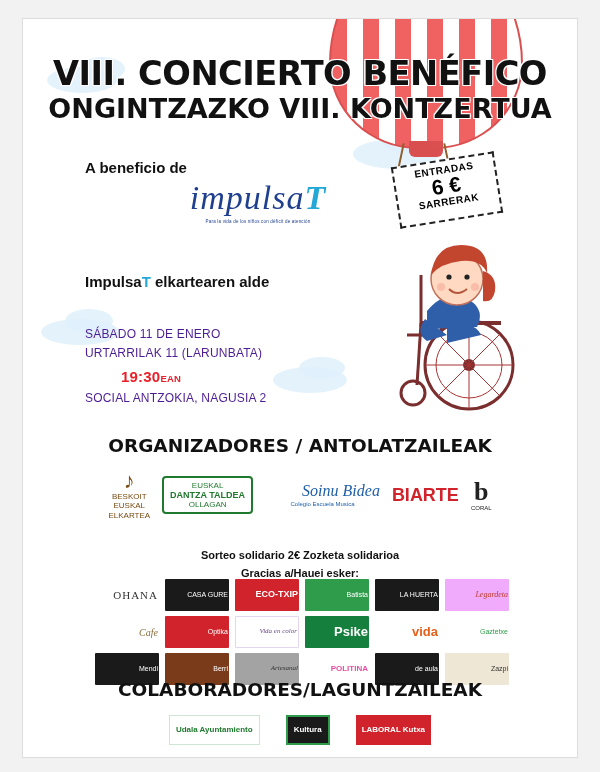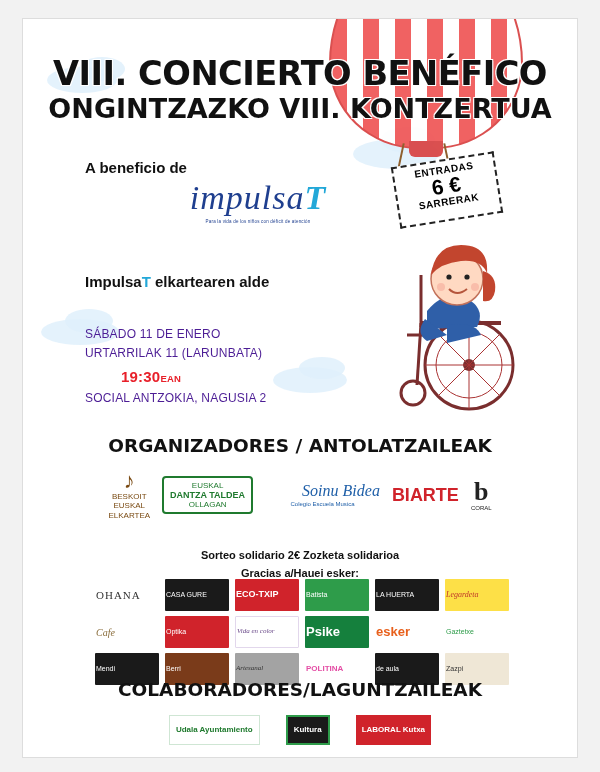--- a/index.html
+++ b/index.html
@@ -270,21 +270,21 @@
     width: 414px;
     display: grid;
     grid-template-columns: repeat(6, 1fr);
     grid-auto-rows: 32px;
     gap: 5px 6px;
     z-index: 6;
   }
   .sp {
     display: flex;
     align-items: center;
-    justify-content: flex-start;
+    justify-content: flex-end;
     font-size: 7px;
     text-align: center;
     line-height: 1.1;
     border-radius: 1px;
     overflow: hidden;
     padding: 1px;
     box-sizing: border-box;
   }
 
   #collab-row {
@@ -423,38 +423,38 @@
         </div>
       <div class="sp" style="color:#ffffff;background:#d0232b;font-weight:bold;font-size:9px;">
           <span>ECO-TXIP</span>
         </div>
       <div class="sp" style="color:#ffffff;background:#2e9c4a;">
           <span>Batista</span>
         </div>
       <div class="sp" style="color:#ffffff;background:#1a1a1a;">
           <span>LA HUERTA</span>
         </div>
-      <div class="sp" style="color:#c0392b;background:#fde047;font-family:'Liberation Serif',serif;font-style:italic;font-size:8px;">
+      <div class="sp" style="color:#c0392b;background:#f0abfc;font-family:'Liberation Serif',serif;font-style:italic;font-size:8px;">
           <span>Legardeta</span>
         </div>
 
       <div class="sp" style="color:#8a6d3b;background:#ffffff;font-family:'Liberation Serif',serif;font-style:italic;font-size:10px;">
           <span>Cafe</span>
         </div>
       <div class="sp" style="color:#ffffff;background:#d0232b;">
           <span>Optika</span>
         </div>
       <div class="sp" style="color:#6b4b8a;background:#ffffff;border:1px solid #e2d7ec;font-family:'Liberation Serif',serif;font-style:italic;">
           <span>Vida en color</span>
         </div>
       <div class="sp" style="color:#ffffff;background:#15803d;font-size:13px;font-weight:bold;">
           <span>Psike</span>
         </div>
       <div class="sp" style="color:#e8601c;background:#ffffff;font-size:13px;font-weight:bold;">
-          <span>esker</span>
+          <span>vida</span>
         </div>
       <div class="sp" style="color:#2e9c4a;background:#ffffff;">
           <span>Gaztetxe</span>
         </div>
 
       <div class="sp" style="color:#ffffff;background:#1a1a1a;">
           <span>Mendi</span>
         </div>
       <div class="sp" style="color:#ffffff;background:#7a3b1a;">
           <span>Berri</span>

